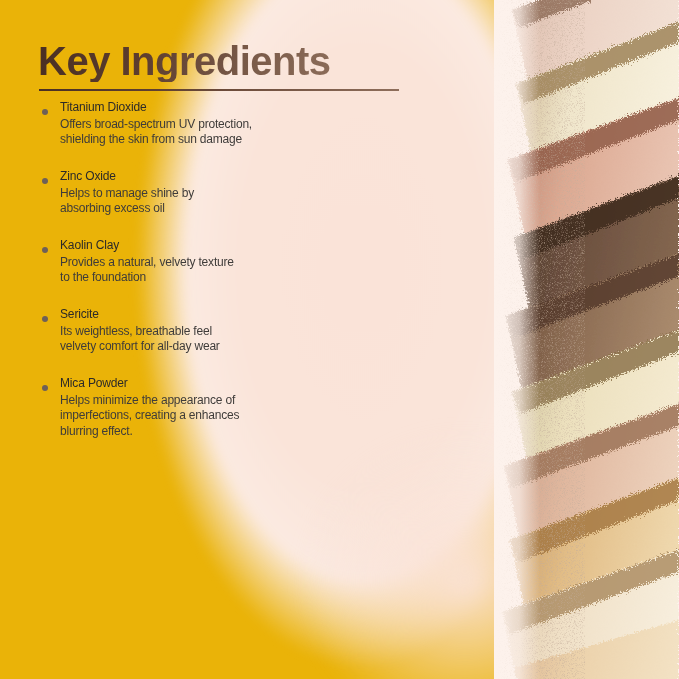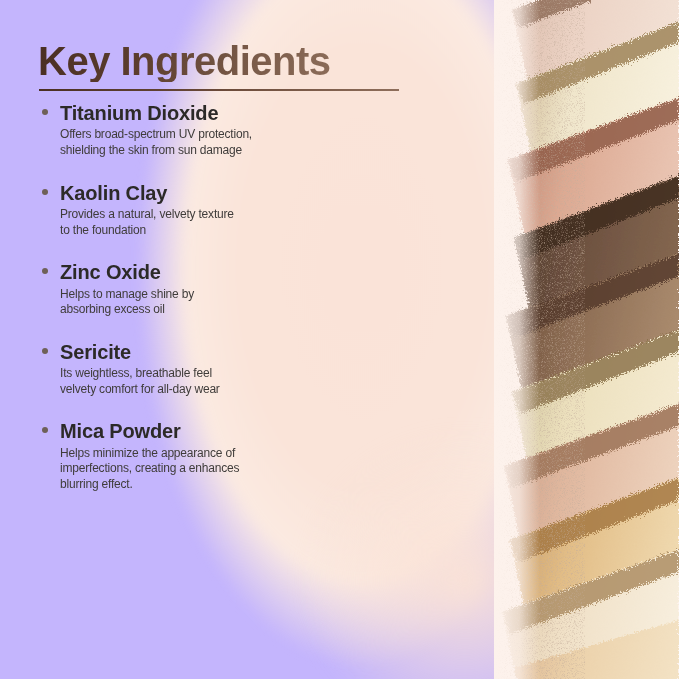--- a/index.html
+++ b/index.html
@@ -7,21 +7,21 @@
   html, body {
     width:679px; height:679px;
     overflow:hidden;
     background:#fdf2ec;
     font-family:"Liberation Sans", sans-serif;
   }
 
   #page {
     position:relative;
     width:679px; height:679px;
-    background:#c4b5fd;
+    background:#eab308;
     overflow:hidden;
   }
 
   
   .blob {
     position:absolute;
     border-radius:50%;
     pointer-events:none;
   }
   .blob-main {
@@ -77,22 +77,22 @@
 
   .bullet {
     position:absolute;
     left:4px; top:9px;
     width:6px; height:6px;
     border-radius:50%;
     background:#6e6058;
   }
 
   .item-name {
-    font-size:20px;
-    font-weight:bold;
+    font-size:12px;
+    font-weight:normal;
     color:#2c2a28;
     line-height:1.32;
     letter-spacing:-0.15px;
     margin-bottom:1px;
   }
 
   .item-desc {
     font-size:12px;
     font-weight:400;
     color:#3f3c3a;
@@ -248,30 +248,30 @@
 
       <li class="item">
         <span class="bullet"></span>
         <div class="item-name">Titanium Dioxide</div>
         <div class="item-desc">Offers broad-spectrum UV protection,
 shielding the skin from sun damage</div>
       </li>
 
       <li class="item">
         <span class="bullet"></span>
+        <div class="item-name">Zinc Oxide</div>
+        <div class="item-desc">Helps to manage shine by
+absorbing excess oil</div>
+      </li>
+
+      <li class="item">
+        <span class="bullet"></span>
         <div class="item-name">Kaolin Clay</div>
         <div class="item-desc">Provides a natural, velvety texture
 to the foundation</div>
-      </li>
-
-      <li class="item">
-        <span class="bullet"></span>
-        <div class="item-name">Zinc Oxide</div>
-        <div class="item-desc">Helps to manage shine by
-absorbing excess oil</div>
       </li>
 
       <li class="item">
         <span class="bullet"></span>
         <div class="item-name">Sericite</div>
         <div class="item-desc">Its weightless, breathable feel
 velvety comfort for all-day wear</div>
       </li>
 
       <li class="item">

